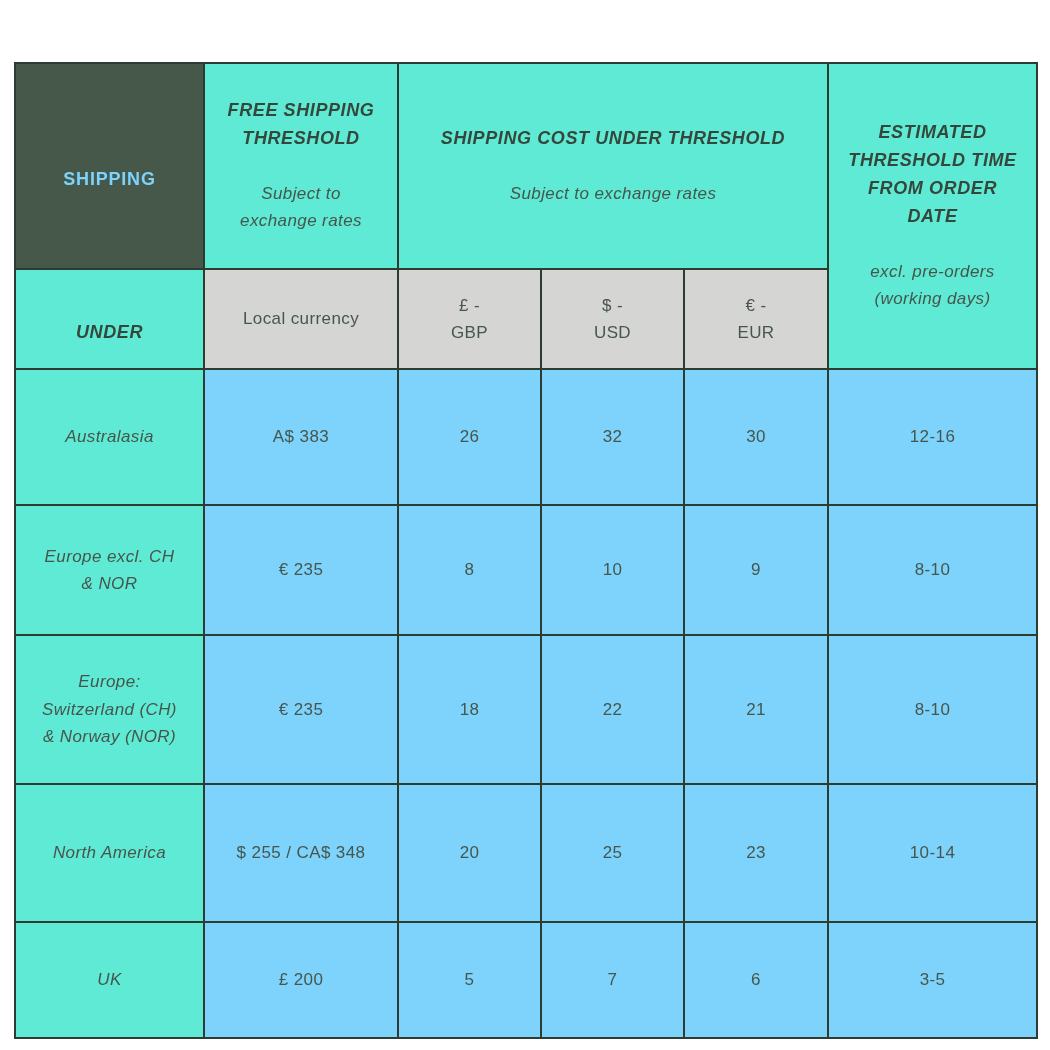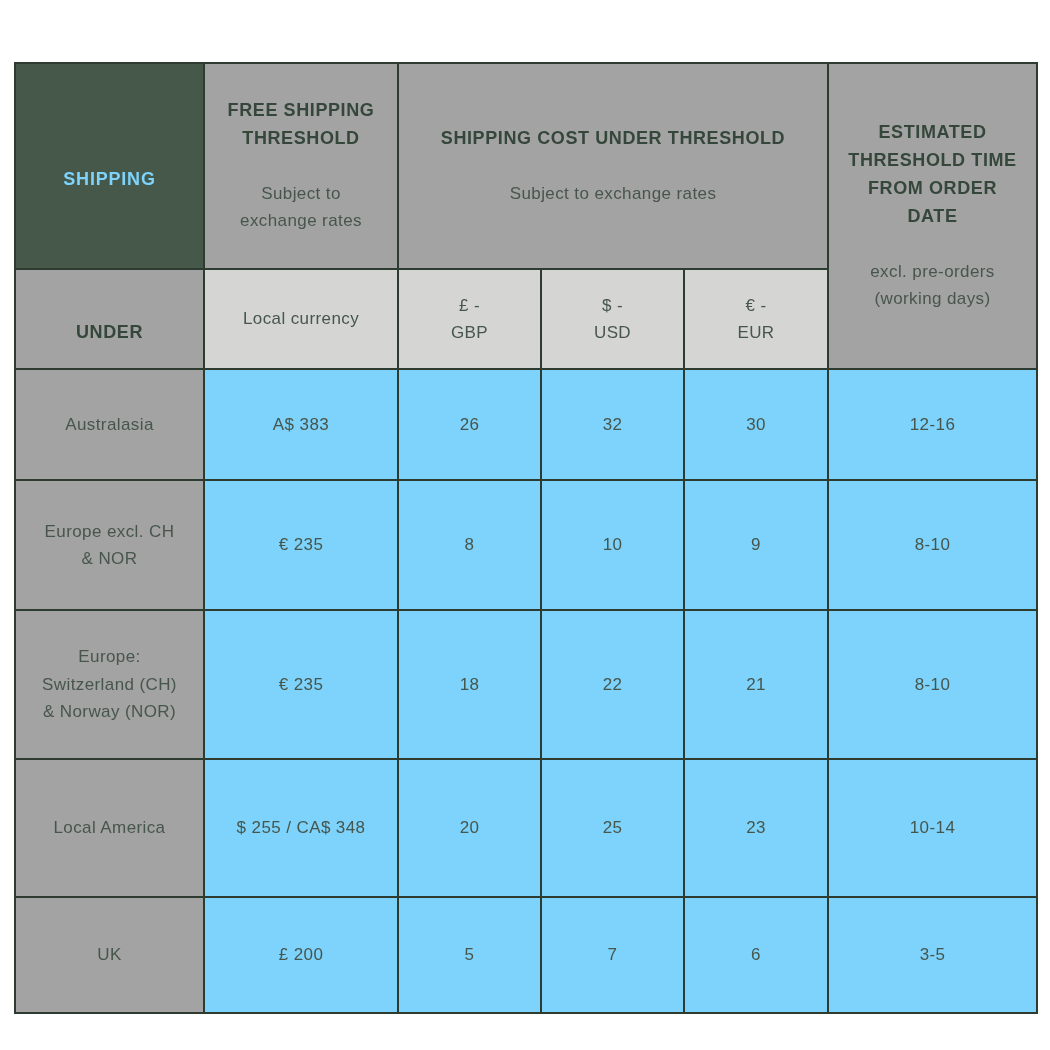--- a/index.html
+++ b/index.html
@@ -25,21 +25,21 @@
     text-align: center;
     vertical-align: middle;
     padding: 6px 10px;
     white-space: pre-line;
     color: #47564c;
     font-size: 17px;
     letter-spacing: 0.4px;
     line-height: 1.6;
   }
   td.cell-dark  { background: #45584a; }
-  td.cell-sage  { background: #a3a3a3; }
+  td.cell-sage  { background: #5eead4; font-style: italic; }
   td.cell-gray  { background: #d5d6d4; }
   td.cell-cream { background: #7dd3fc; }
   .hdr-title {
     font-weight: bold;
     color: #35473b;
     font-size: 18px;
     letter-spacing: 0.6px;
     line-height: 1.55;
   }
   .hdr-sub {
@@ -106,21 +106,21 @@
       </td>
       <td class="cell-gray">Local currency</td>
       <td class="cell-gray">£ -
 GBP</td>
       <td class="cell-gray">$ -
 USD</td>
       <td class="cell-gray">€ -
 EUR</td>
     </tr>
 
-    <tr style="height:111px">
+    <tr style="height:136px">
       <td class="cell-sage">Australasia</td>
       <td class="cell-cream data-cell">A$ 383</td>
       <td class="cell-cream data-cell">26</td>
       <td class="cell-cream data-cell">32</td>
       <td class="cell-cream data-cell">30</td>
       <td class="cell-cream data-cell">12-16</td>
     </tr>
 
     <tr style="height:130px">
       <td class="cell-sage">Europe excl. CH
@@ -137,21 +137,21 @@
 Switzerland (CH)
 &amp; Norway (NOR)</td>
       <td class="cell-cream data-cell">€ 235</td>
       <td class="cell-cream data-cell">18</td>
       <td class="cell-cream data-cell">22</td>
       <td class="cell-cream data-cell">21</td>
       <td class="cell-cream data-cell">8-10</td>
     </tr>
 
     <tr style="height:138px">
-      <td class="cell-sage">Local America</td>
+      <td class="cell-sage">North America</td>
       <td class="cell-cream data-cell">$ 255 / CA$ 348</td>
       <td class="cell-cream data-cell">20</td>
       <td class="cell-cream data-cell">25</td>
       <td class="cell-cream data-cell">23</td>
       <td class="cell-cream data-cell">10-14</td>
     </tr>
 
     <tr style="height:116px">
       <td class="cell-sage">UK</td>
       <td class="cell-cream data-cell">£ 200</td>

